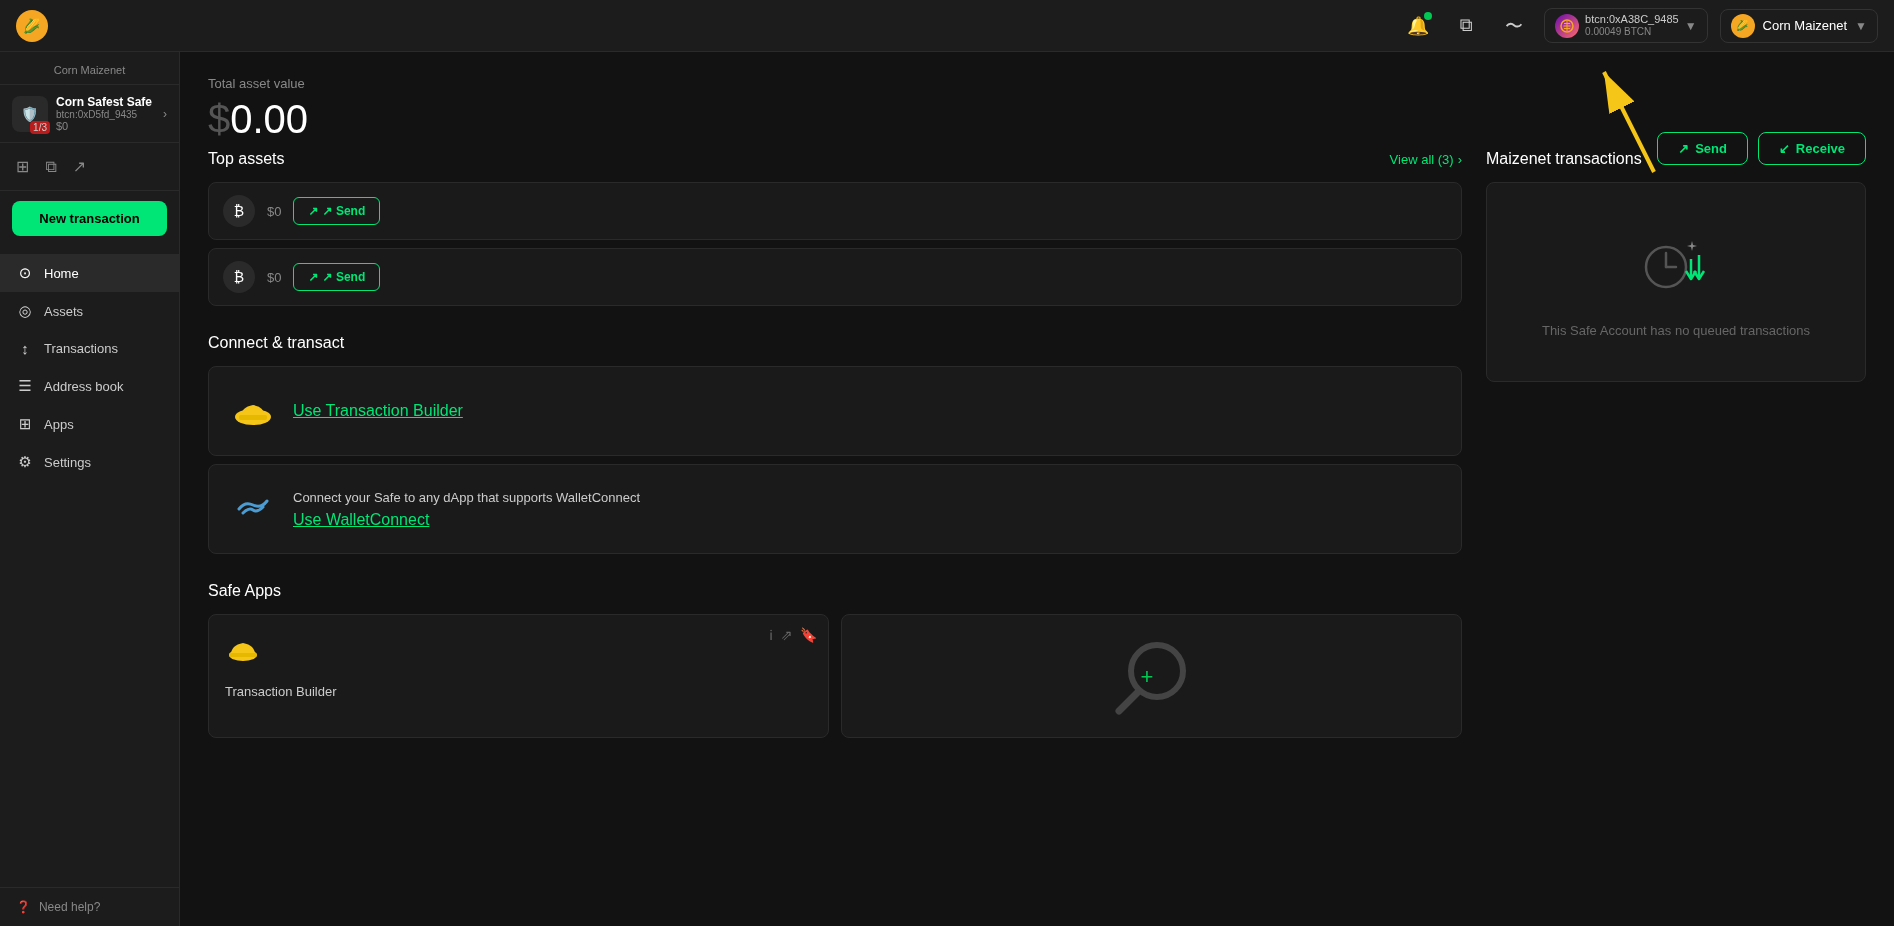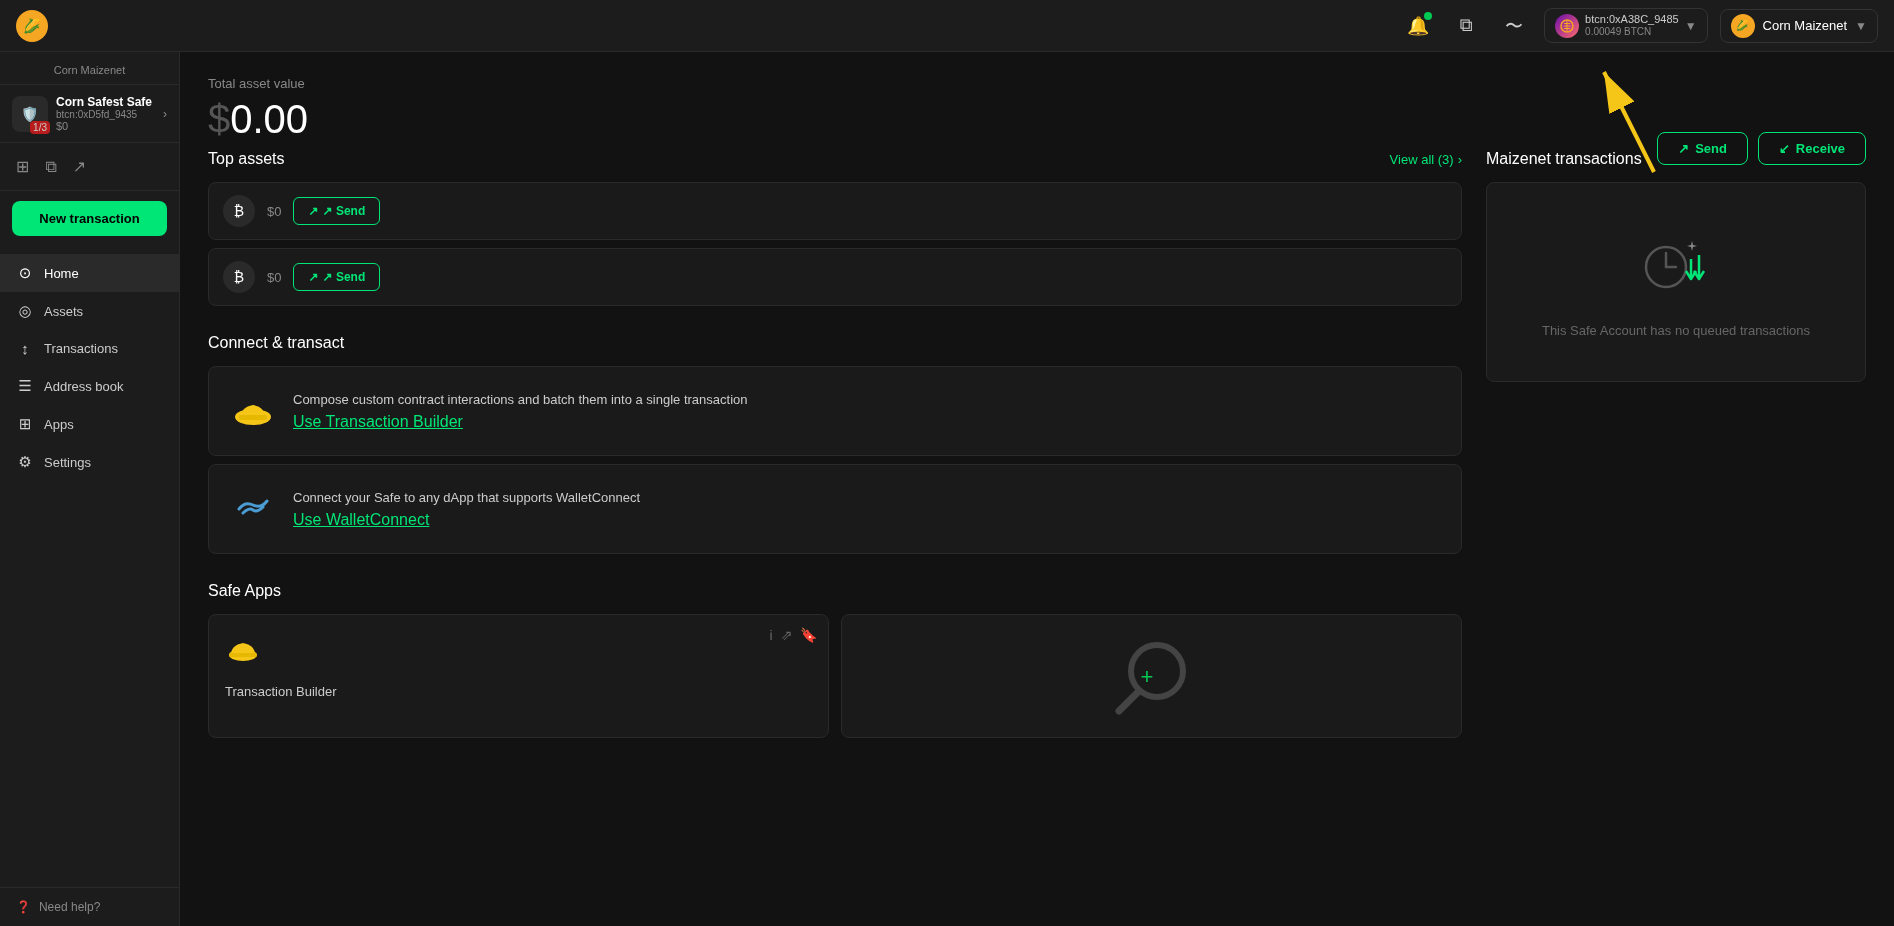--- a/index.html
+++ b/index.html
@@ -632,21 +632,20 @@
           <div class="connect-card">
             <div class="connect-icon">
 
               <svg width="44" height="44" viewBox="0 0 44 44">
                 <ellipse cx="22" cy="28" rx="18" ry="8" fill="#f5c518"></ellipse>
                 <path d="M10 28 Q10 18 22 16 Q34 18 34 28" fill="#f5c518"></path>
                 <rect x="8" y="26" width="28" height="5" rx="2" fill="#e6b800"></rect>
               </svg>
             </div>
             <div class="connect-text">
-              <p class="connect-desc">Compose custom contract interactions and batch them into a single transaction</p>
               <a class="connect-link">Use Transaction Builder</a>
             </div>
           </div>
 
           <div class="connect-card">
             <div class="connect-icon">
 
               <svg width="44" height="44" viewBox="0 0 44 44">
                 <path d="M8 22 Q14 14 22 18 Q30 22 36 14" fill="none" stroke="#4b9cd3" stroke-width="3" stroke-linecap="round"></path>
                 <path d="M12 26 Q18 20 22 23 Q26 26 32 20" fill="none" stroke="#4b9cd3" stroke-width="3" stroke-linecap="round"></path>

